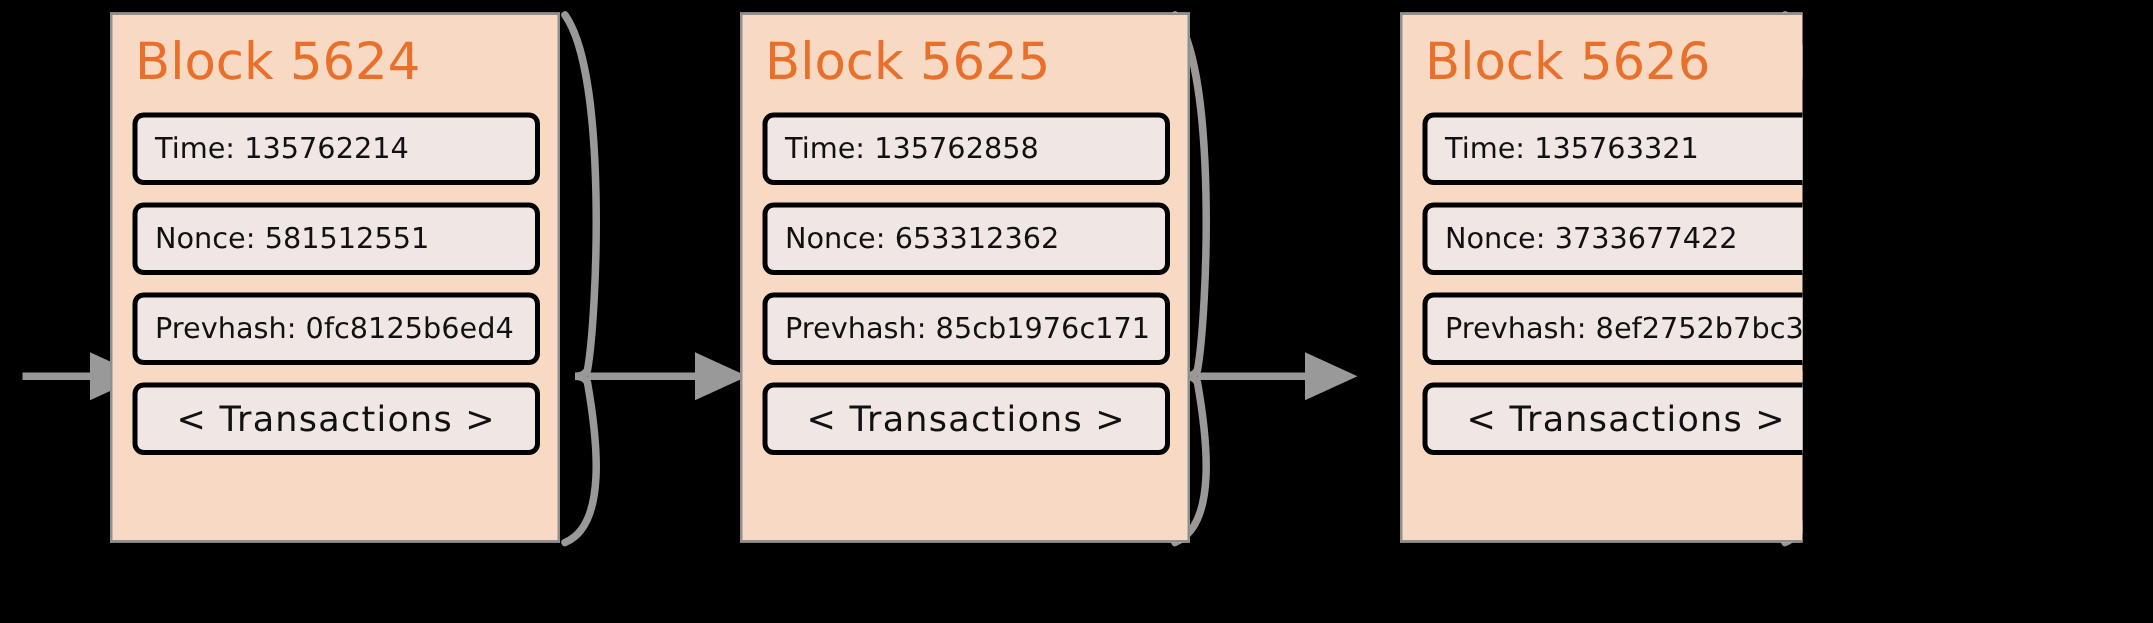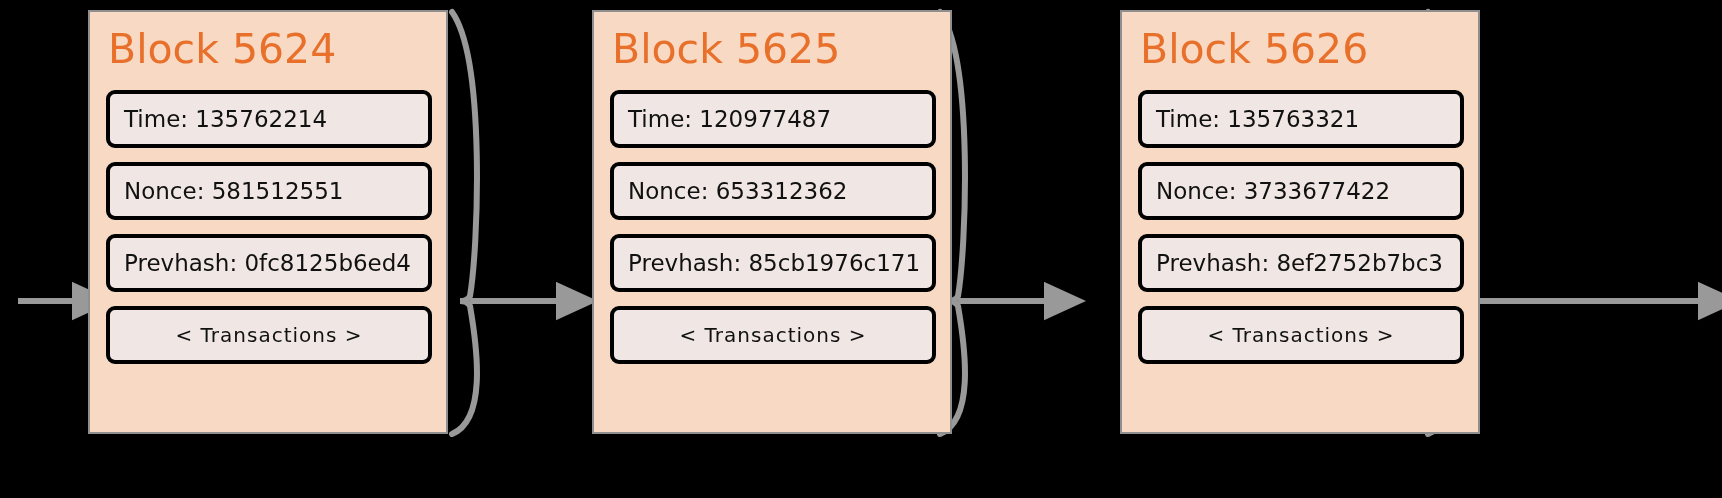--- a/index.html
+++ b/index.html
@@ -6,21 +6,21 @@
   html, body {
     margin: 0;
     padding: 0;
     background: #000000;
   }
   body {
     font-family: "DejaVu Sans", "Liberation Sans", sans-serif;
   }
   #canvas {
     position: relative;
-    width: 1722px;
+    width: 1442px;
     height: 498px;
     background: #000000;
     overflow: hidden;
   }
   
   #links {
     position: absolute;
     left: 0;
     top: 0;
     width: 1722px;
@@ -63,21 +63,21 @@
     display: flex;
     align-items: center;
     padding: 0 14px;
     font-size: 23px;
     color: #111111;
     white-space: nowrap;
     overflow: hidden;
   }
   .field.tx {
     justify-content: center;
-    font-size: 20px;
+    font-size: 28px;
     letter-spacing: 1px;
   }
 </style>
 </head>
 <body>
 
 <div id="canvas">
 
   <svg id="links" viewBox="0 0 1722 498" width="1722" height="498" xmlns="http://www.w3.org/2000/svg">
     <defs>
@@ -115,21 +115,21 @@
       <div class="field">Time: 135762214</div>
       <div class="field">Nonce: 581512551</div>
       <div class="field">Prevhash: 0fc8125b6ed4</div>
       <div class="field tx">&lt; Transactions &gt;</div>
     </div>
   </div>
 
   <div class="block" style="left:592px;">
     <div class="block-title">Block 5625</div>
     <div class="fields">
-      <div class="field">Time: 120977487</div>
+      <div class="field">Time: 135762858</div>
       <div class="field">Nonce: 653312362</div>
       <div class="field">Prevhash: 85cb1976c171</div>
       <div class="field tx">&lt; Transactions &gt;</div>
     </div>
   </div>
 
   <div class="block" style="left:1120px;">
     <div class="block-title">Block 5626</div>
     <div class="fields">
       <div class="field">Time: 135763321</div>

